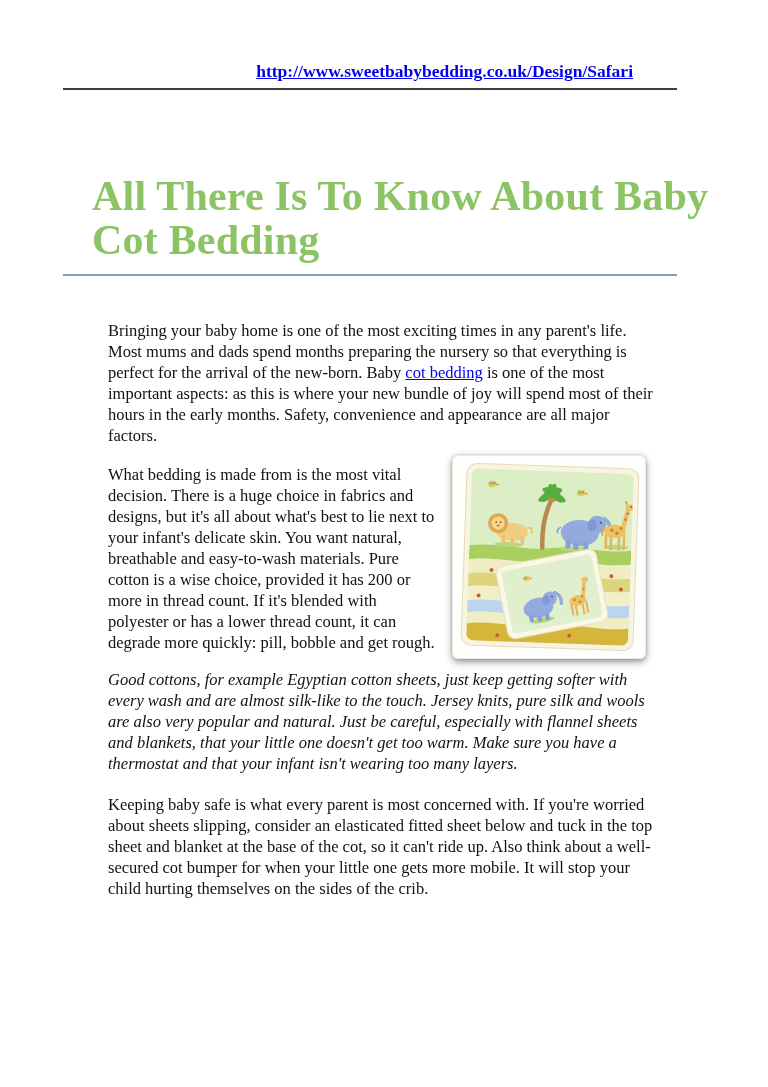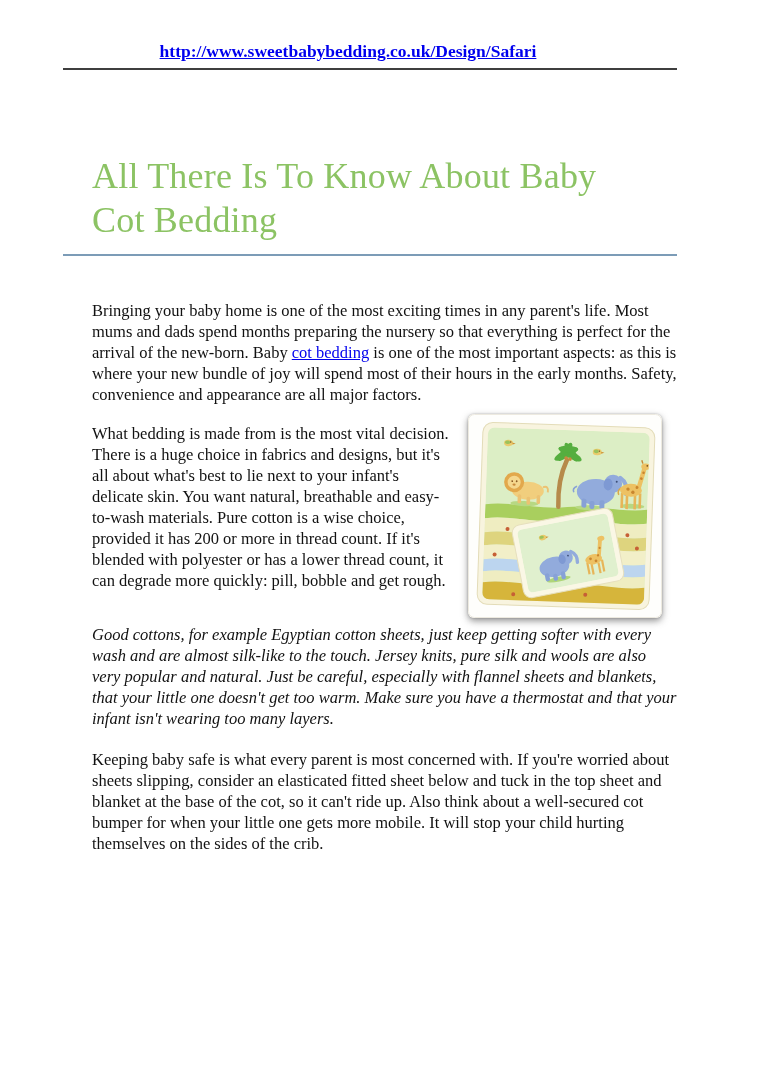--- a/index.html
+++ b/index.html
@@ -11,24 +11,24 @@
     overflow: hidden;
     font-family: "Liberation Serif", serif;
     color: #111111;
   }
   .content {
     padding: 0 91px 0 92px;
   }
 
   
   .header-block {
-    padding-top: 40px;
+    padding-top: 60px;
     width: 570px;
     margin-left: -29px;
-    text-align: center;
+    text-align: right;
   }
   .header-url {
     font-size: 17.5px;
     line-height: 22px;
     font-weight: bold;
     color: var(--link-blue, #0000EE);
     text-decoration: underline;
     cursor: pointer;
   }
   .rule {
@@ -37,31 +37,31 @@
     border-top: 2px solid #3F3F3F;
     width: 614px;
     margin-left: -29px;
   }
   .rule-dark   { margin-top: 6px;  border-top-color: var(--header-rule-dark, #3F3F3F); }
   .rule-steel  { margin-top: 8px;  border-top-color: var(--title-rule-blue, #7C9CB7); }
 
   
   .title {
     margin: 84px 0 12px 0;
-    font-weight: normal;
+    font-weight: bold;
     color: var(--title-green, #8CC364);
-    font-size: 36px;
+    font-size: 42px;
     line-height: 44px;
     letter-spacing: 0.2px;
   }
   .title .t-line { display: block; white-space: nowrap; }
 
   
   .para {
-    margin: 0;
+    margin: 16px;
     font-size: 16.5px;
     line-height: 21px;
     text-align: left;
   }
   .p1 { margin-top: 44px; }
   .p2 { margin-top: 18px; }
   .p3 { margin-top: 14px; clear: both; font-style: italic; }
   .p4 { margin-top: 20px; }
 
   .inline-link {

